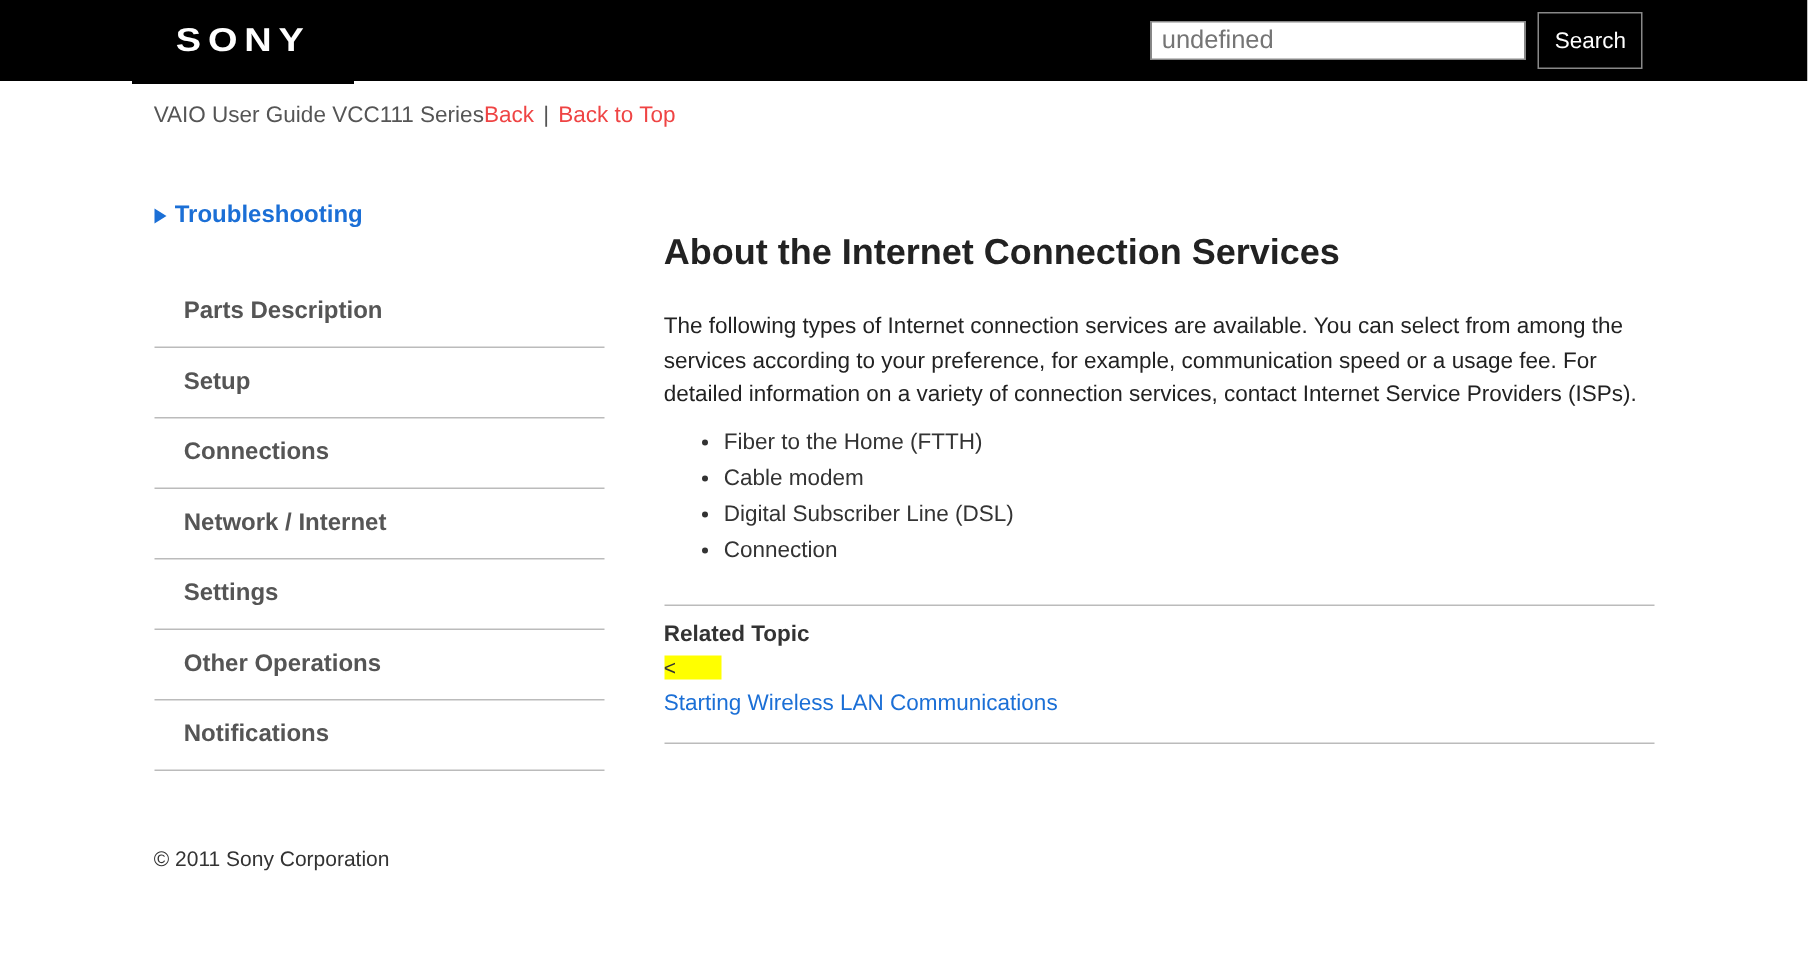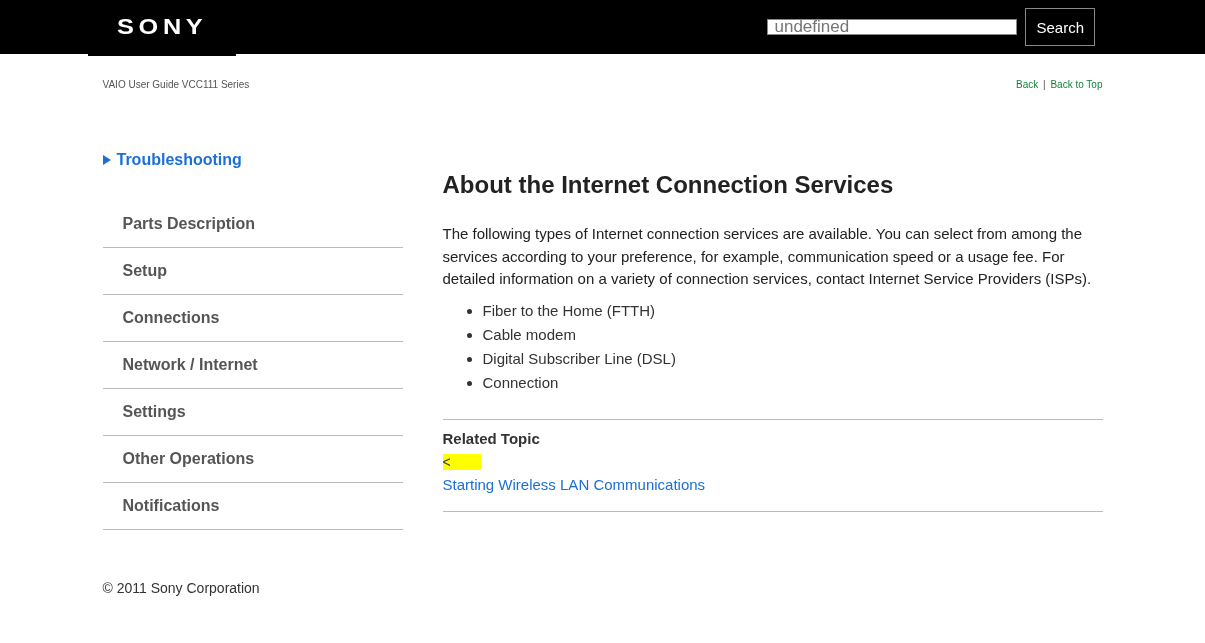--- a/index.html
+++ b/index.html
@@ -32,47 +32,47 @@
   }
   .search-wrap {
     position: absolute;
     right: 110px;
     display: flex;
     gap: 8px;
     align-items: center;
   }
   .search-input {
     width: 250px;
-    height: 16px;
+    height: 26px;
     font-size: 17px;
     padding: 2px 6px;
     border: 1px solid #888;
     background: #fff;
     color: #888;
   }
   .search-button {
     height: 38px;
     padding: 0 10px;
     font-size: 15px;
     border: 1px solid #888;
     background: #000;
     color: #fff;
     cursor: pointer;
   }
 
   .subheader {
     max-width: 1000px;
-    margin: 11px auto;
+    margin: 0 auto;
     padding: 14px 0 10px 0;
     display: flex;
-    justify-content: space-between;
-    font-size: 10px;
+    justify-content: flex-start;
+    font-size: 15px;
     color: #555;
   }
-  .subheader .links a { color: #15803d; text-decoration: none; }
+  .subheader .links a { color: #ef4444; text-decoration: none; }
   .subheader .links .sep { color: #555; padding: 0 2px; }
 
   .page {
     max-width: 1000px;
     margin: 0 auto;
     display: flex;
     gap: 40px;
     padding-top: 40px;
   }
   .sidebar { width: 300px; flex-shrink: 0; }

